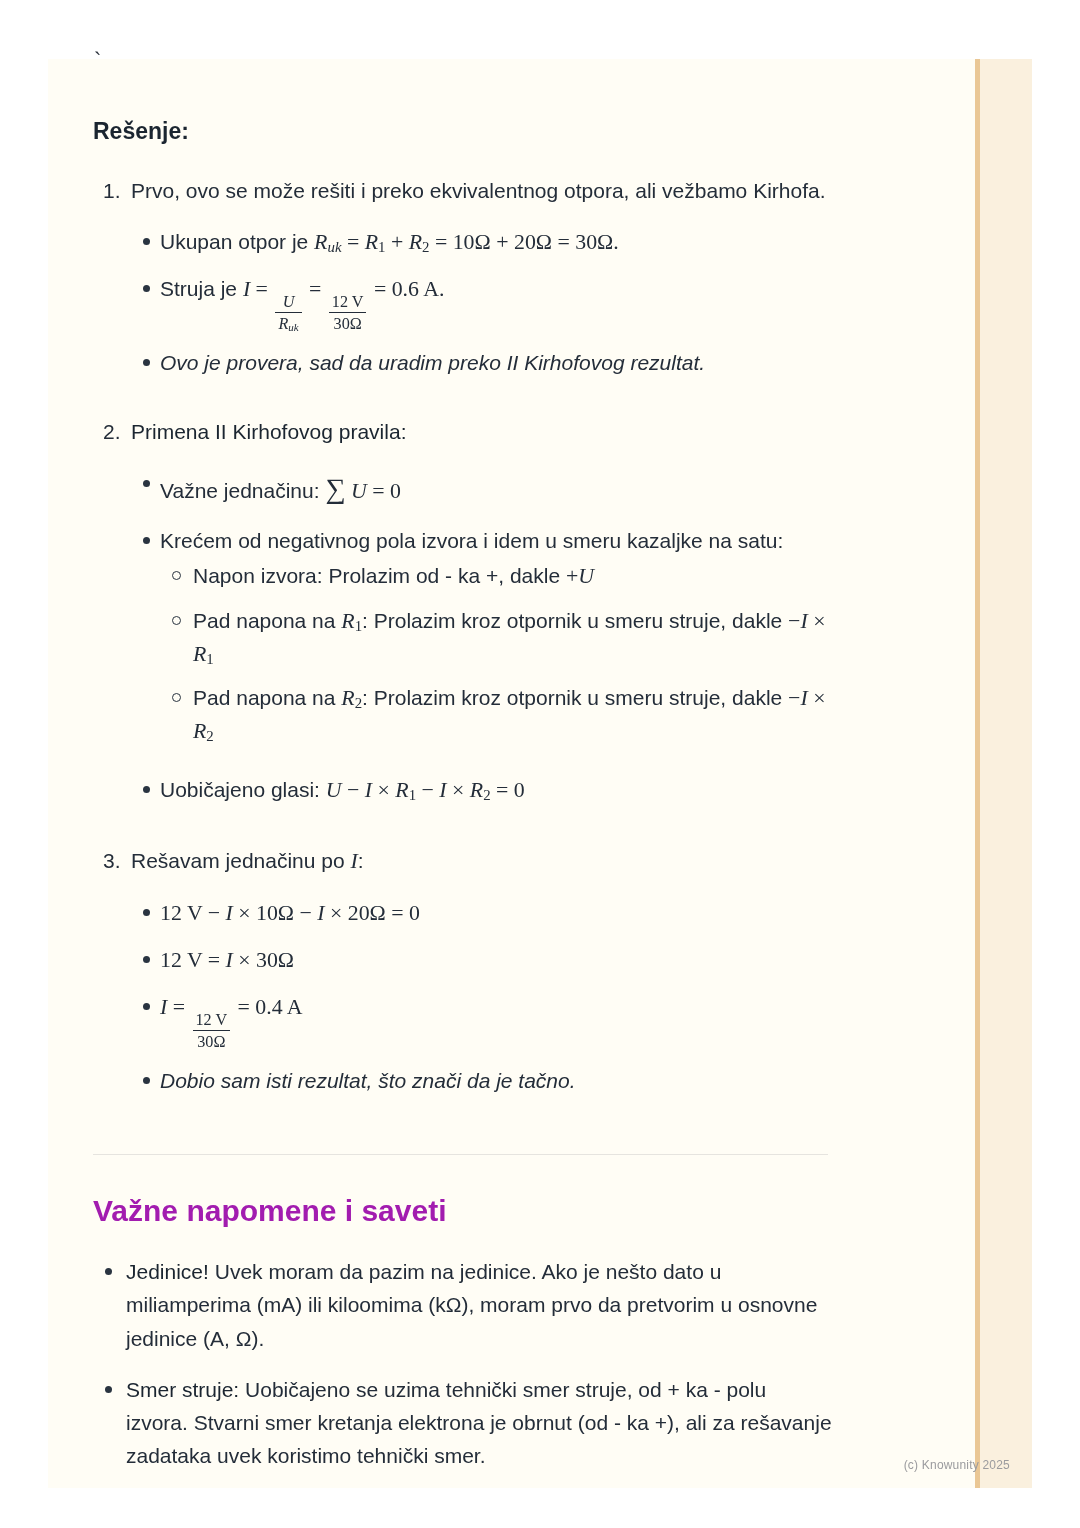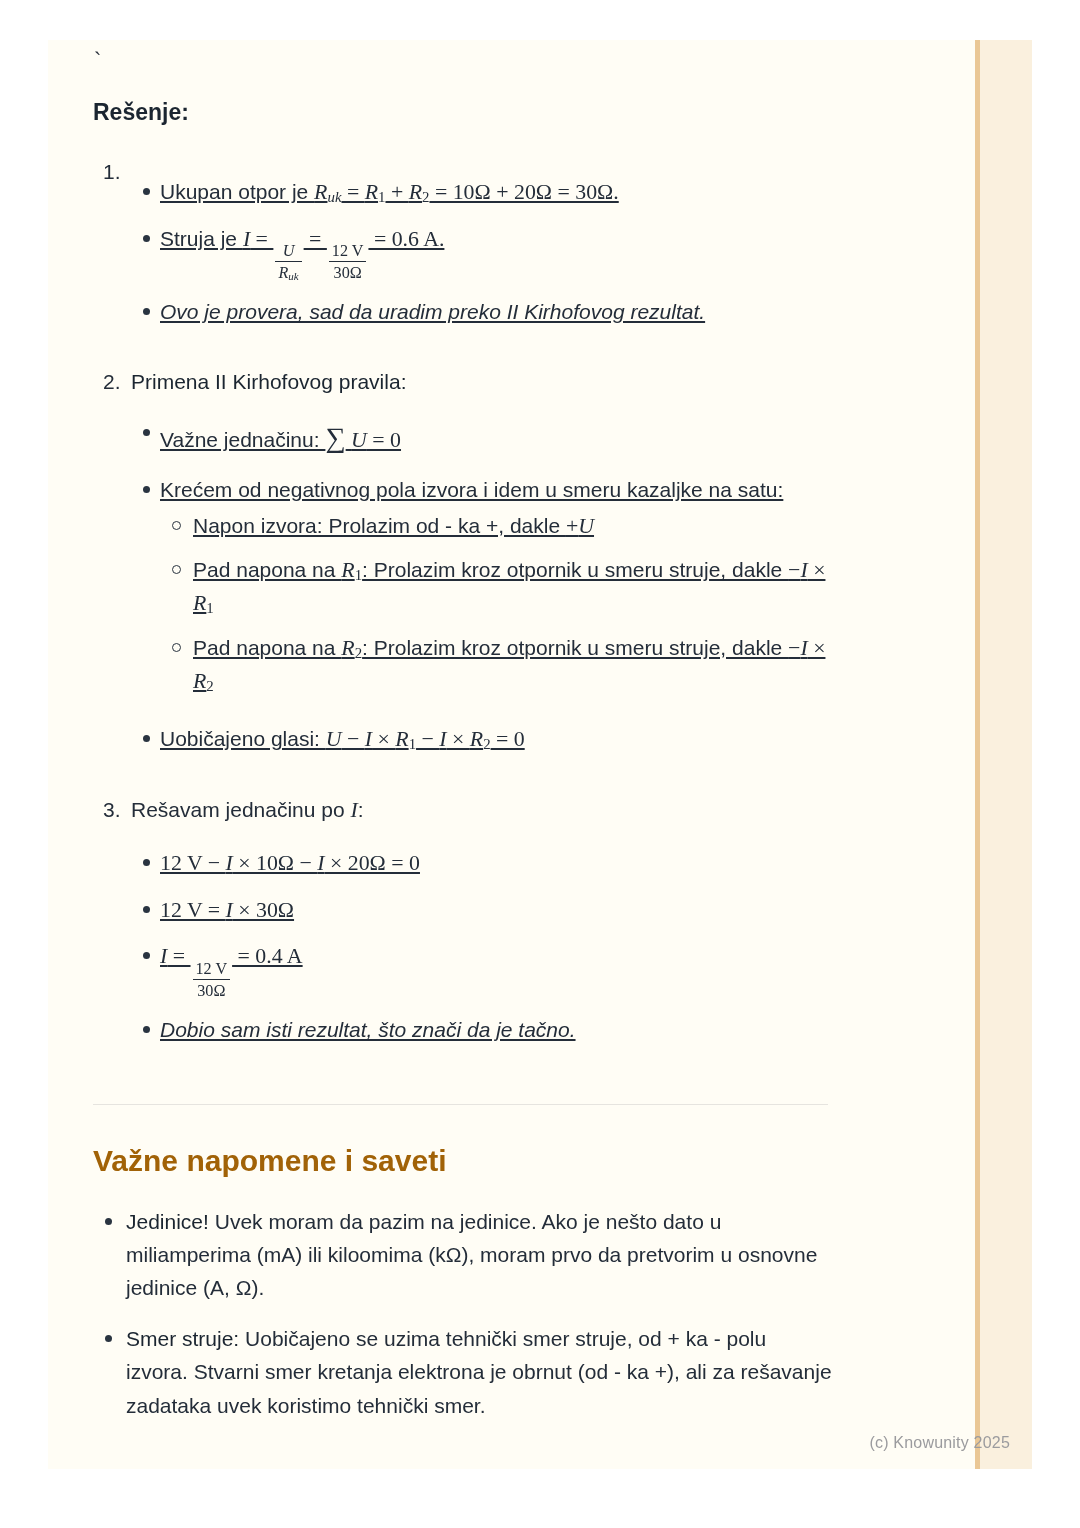--- a/index.html
+++ b/index.html
@@ -7,42 +7,42 @@
     width:1080px; height:1528px; position:relative; overflow:hidden;
     background:#ffffff;
     font-family:"Liberation Sans","DejaVu Sans",sans-serif;
     font-size:21px; line-height:1.5; color:#242D39;
     -webkit-font-smoothing:antialiased;
   }
   .stray {
     position:absolute; left:94px; top:44px; font-size:22px; color:#2A313B; z-index:3;
   }
   .card {
-    position:absolute; left:48px; top:40px; width:984px; height:1429px;
+    position:absolute; left:48px; top:59px; width:984px; height:1429px;
     background:#FFFDF5;
   }
   .edge-band {
     position:absolute; top:0; right:0; bottom:0; width:52px;
     background:#FAF0DE; border-left:5px solid #EAC795;
   }
   .content {
     position:absolute; left:45px; top:58px; width:740px;
   }
   .sol-heading {
     margin:0 0 28px 0; font-size:23px; font-weight:700; color:#1B2530; line-height:1.3;
   }
   
   .ol { padding-left:10px; }
   .oli { display:flex; margin-bottom:24px; }
   .onum { flex:0 0 22px; margin-right:6px; }
   .obody { flex:1 1 auto; min-width:0; }
   .olead { margin:0; }
   .b { font-weight:400; color:#1B2530; }
   
-  .bul { margin:20px 0 2px 0;text-decoration:underline; }
+  .bul { margin:20px 0 2px 0; }
   .bli { display:flex; margin-bottom:14px; }
   .bdot {
     flex:0 0 7px; width:7px; height:7px; border-radius:50%;
     background:#2A3440; margin:12px 10px 0 12px;
   }
   .btxt { flex:1 1 auto; min-width:0; }
   .btxt.it { font-style:italic; }
   .sul { margin-top:4px; }
   .sli { display:flex; margin-bottom:12px; }
   .sli:first-child { margin-top:2px; }
@@ -59,49 +59,50 @@
   .mfrac {
     display:inline-flex; flex-direction:column; align-items:stretch;
     text-align:center; vertical-align:-0.66em; font-size:0.74em; line-height:1.18;
     margin:0 2px;
   }
   .mnum { border-bottom:1.4px solid #242D39; padding:0 3px 1px 3px; }
   .mden { padding:1px 3px 0 3px; }
   
   .divider { border:none; border-top:1.5px solid #E6E4DF; margin:44px 0 0 0; width:735px; }
   .notes-heading {
-    margin:38px 0 26px 0; font-size:30px; font-weight:700; color:#a16207; line-height:1.2;
+    margin:38px 0 26px 0; font-size:30px; font-weight:700; color:#a21caf; line-height:1.2;
   }
   .nul { line-height:1.58; }
   .nli { display:flex; margin-bottom:18px; }
   .ndot {
     flex:0 0 7px; width:7px; height:7px; border-radius:50%;
     background:#2A3440; margin:13px 14px 0 12px;
   }
   .ntxt { flex:1 1 auto; min-width:0; }
   .footer {
     position:absolute; right:22px; bottom:14px; z-index:2;
-    font-size:16px; color:#9B9B9E; letter-spacing:0.2px;
+    font-size:12px; color:#9B9B9E; letter-spacing:0.2px;
   }
 </style>
 </head>
 <body>
 
 <span class="stray">`</span>
 
 <div class="card">
   <div class="edge-band"></div>
 
   <div class="content">
     <h3 class="sol-heading">Rešenje:</h3>
 
     <div class="ol" id="solution-list">
         <div class="oli">
           <span class="onum">1.</span>
           <div class="obody">
+            <p class="olead"><span>Prvo, ovo se može rešiti i preko ekvivalentnog otpora, ali vežbamo Kirhofa.</span></p>
             <div class="bul">
               <div class="bli">
                 <span class="bdot"></span>
                 <div class="btxt"><span>Ukupan otpor je </span><span class="math"><span class="mit">R</span><sub class="msub"><span class="mit">uk</span></sub><span> = </span><span class="mit">R</span><sub class="msub"><span>1</span></sub><span> + </span><span class="mit">R</span><sub class="msub"><span>2</span></sub><span> = 10Ω + 20Ω = 30Ω.</span></span></div>
               </div>
               <div class="bli">
                 <span class="bdot"></span>
                 <div class="btxt"><span>Struja je </span><span class="math"><span class="mit">I</span><span> = </span><span class="mfrac">
                       <span class="mnum"><span class="mit">U</span></span>
                       <span class="mden"><span class="mit">R</span><sub class="msub"><span class="mit">uk</span></sub></span>

